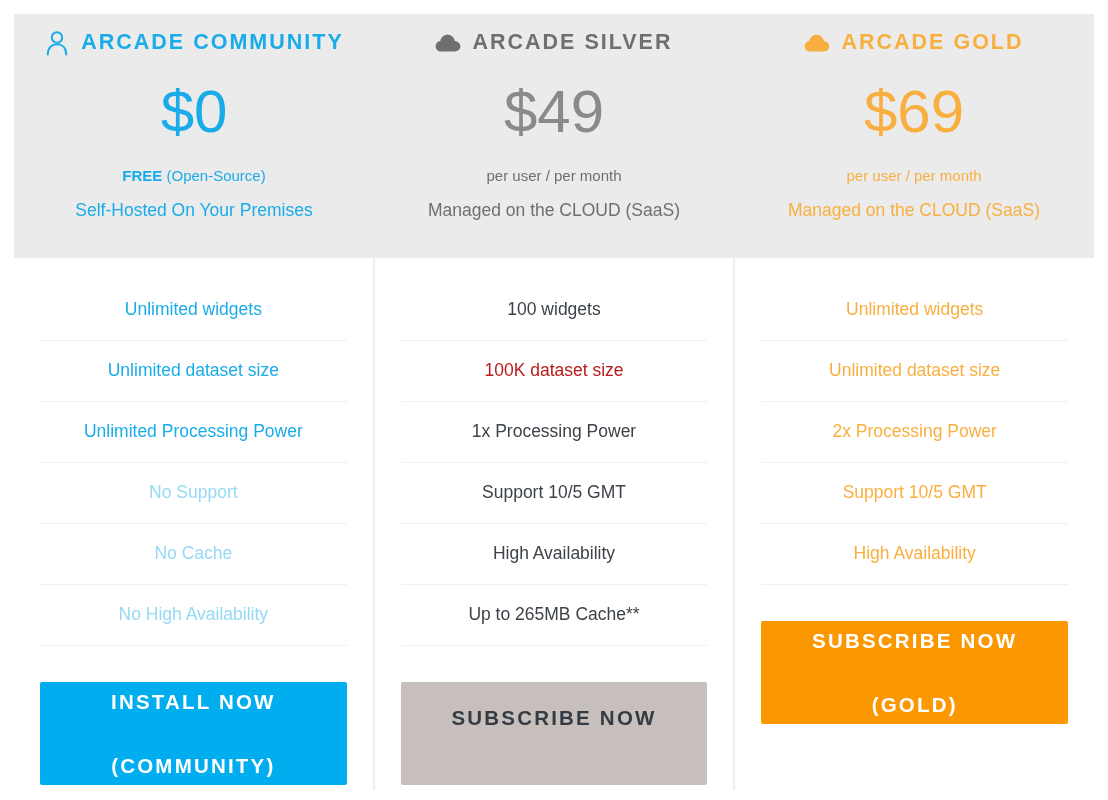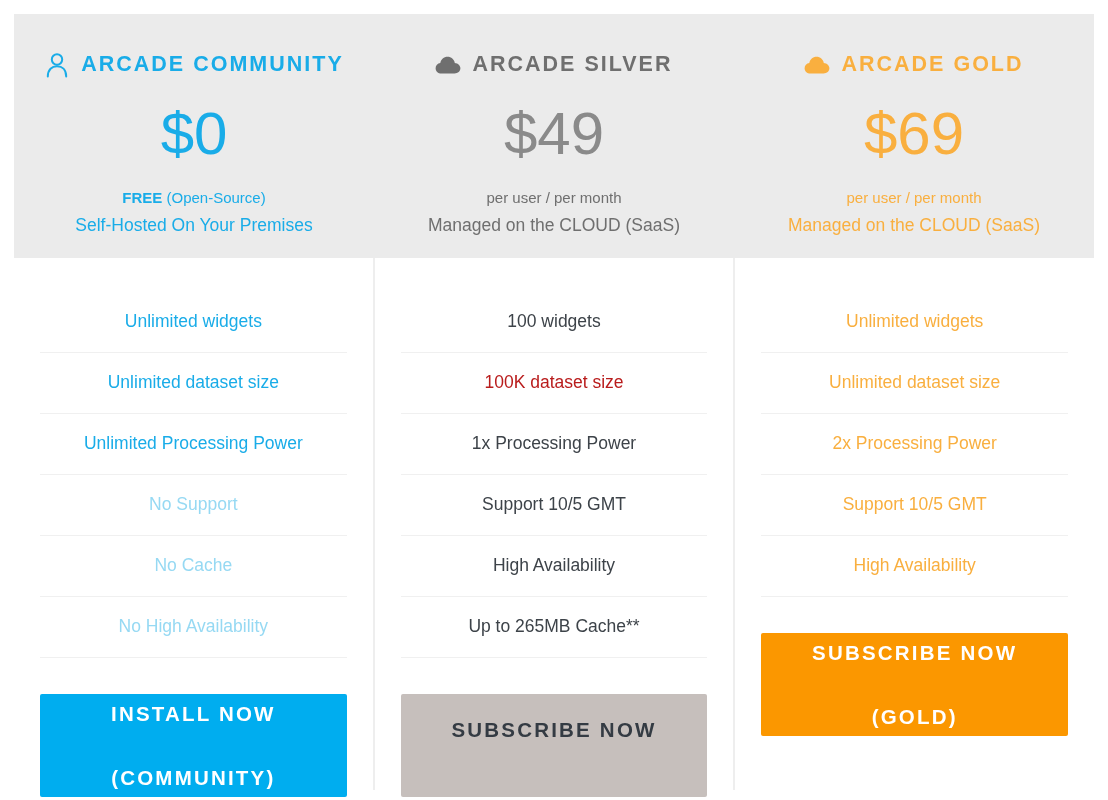--- a/index.html
+++ b/index.html
@@ -29,21 +29,21 @@
     display: flex;
     height: 244px;
     background: #ebebeb;
   }
   .header-col {
     flex: 1 1 0;
     display: flex;
     flex-direction: column;
     align-items: center;
     justify-content: flex-start;
-    padding-top: 34px;
+    padding-top: 12px;
     box-sizing: border-box;
   }
 
   .plan-title-row {
     display: flex;
     align-items: center;
     justify-content: center;
     gap: 11px;
     height: 34px;
   }
@@ -76,36 +76,36 @@
     font-size: 15px;
     line-height: 1;
     margin-top: 26px;
     white-space: nowrap;
   }
   .plan-sub1 b { font-weight: bold; }
 
   .plan-sub2 {
     font-size: 17.5px;
     line-height: 1;
-    margin-top: 12px;
+    margin-top: 19px;
     white-space: nowrap;
   }
 
   
   .body-band {
     display: flex;
     height: 532px;
     background: #ffffff;
   }
   .body-col {
     flex: 1 1 0;
     display: flex;
     flex-direction: column;
     align-items: center;
-    padding: 12px 26px;
+    padding: 0 26px;
     box-sizing: border-box;
     position: relative;
   }
   .body-col + .body-col {
     border-left: 2px solid #eeeeee;
   }
 
   .feature-list {
     width: 100%;
     margin-top: 22px;

